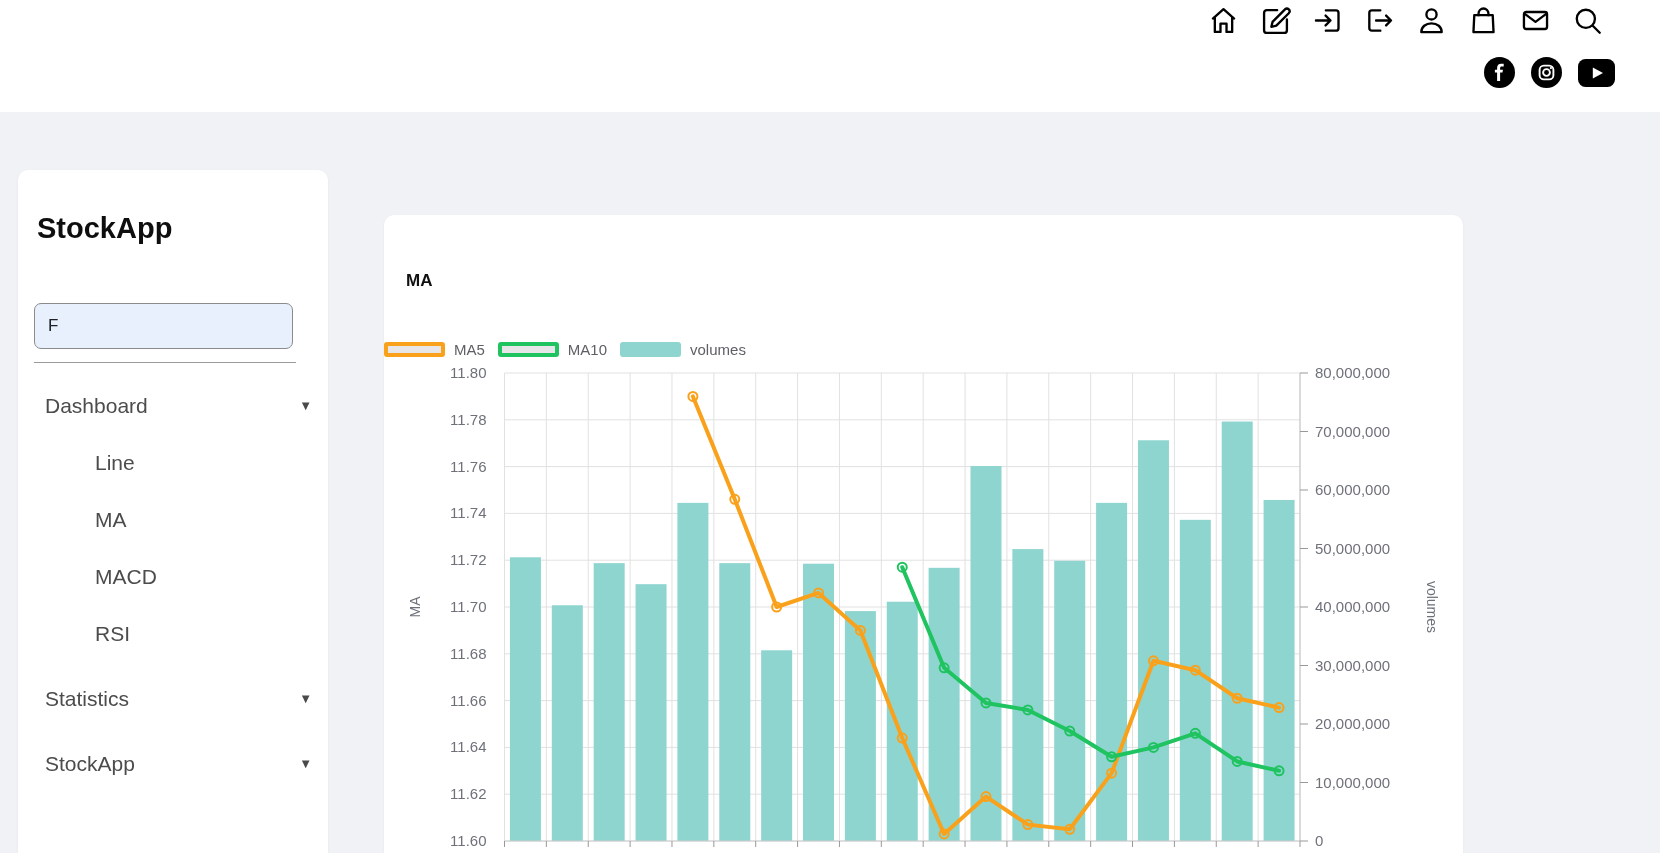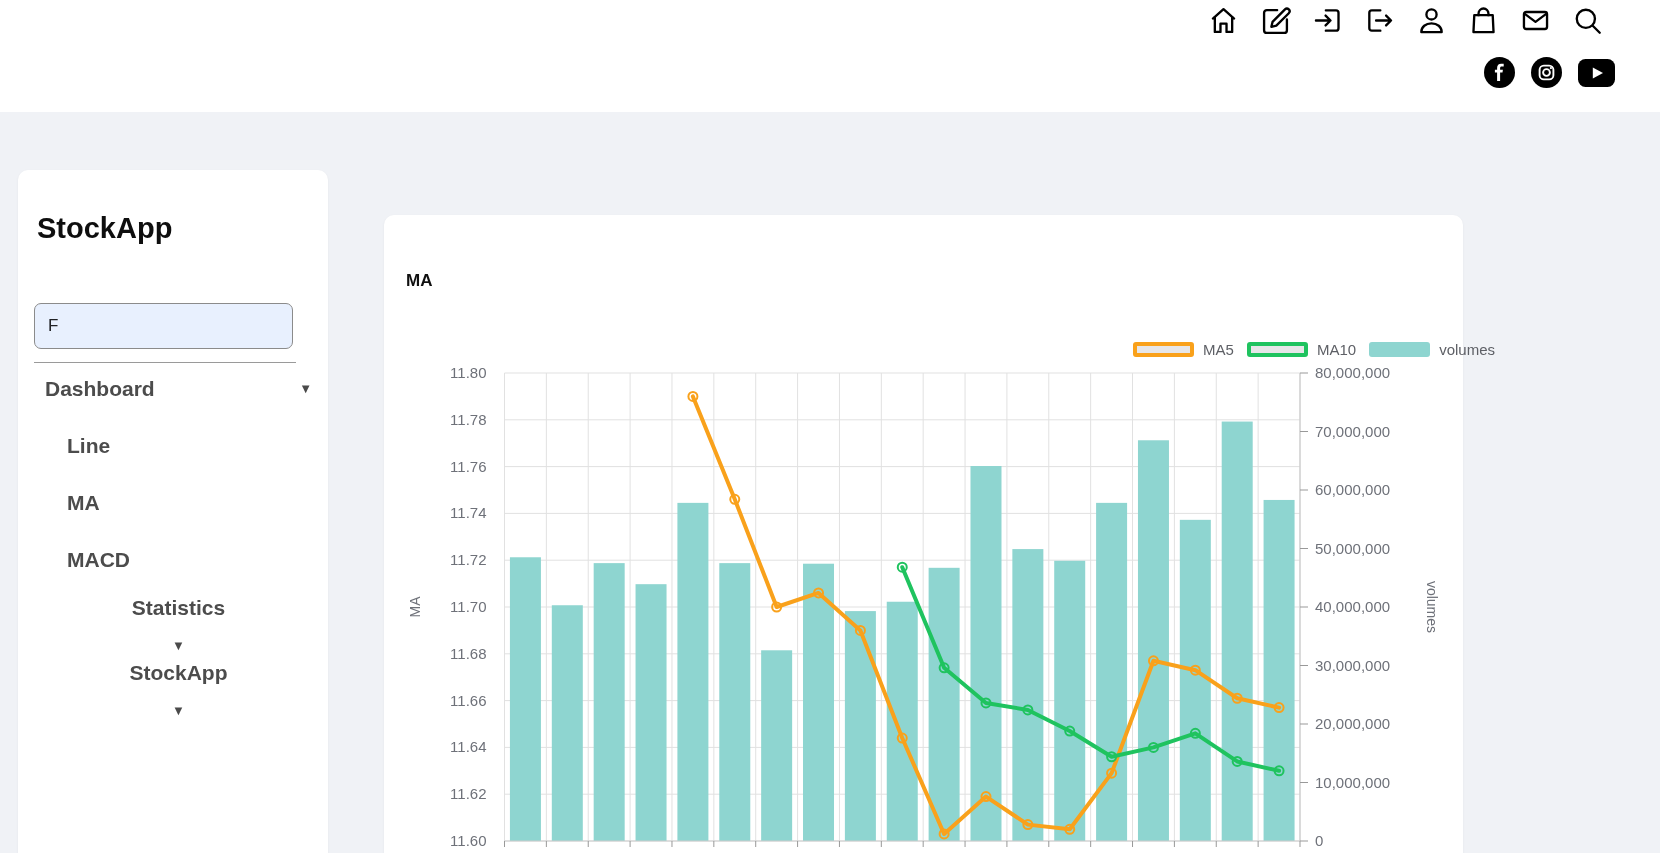--- a/index.html
+++ b/index.html
@@ -13,32 +13,32 @@
   .social-icons { position:absolute; top:57px; right:45px; display:flex; gap:16px; align-items:center; }
   .social-icon { cursor:pointer; display:flex; align-items:center; justify-content:center; }
 
   .sidebar-card { position:absolute; left:18px; top:170px; width:310px; height:720px;
     background:#ffffff; border-radius:10px; box-shadow:0 1px 3px rgba(0,0,0,0.05); }
   .app-title { position:absolute; left:19px; top:42px; font-size:29px; font-weight:bold; color:#0e0e0e; }
   .sidebar-input { position:absolute; left:16px; top:133px; width:259px; height:46px;
     background:#e8f0fe; border:1.6px solid #8b8b8b; border-radius:7px;
     font-family:"Liberation Sans",sans-serif; font-size:17px; color:#202124; padding:0 13px; outline:none; }
   .sidebar-divider { position:absolute; left:16px; top:192px; width:262px; border-top:1.4px solid #9a9a9a; }
-  .menu { position:absolute; left:0; top:190px; width:100%;font-weight:bold; }
+  .menu { position:absolute; left:0; top:207px; width:100%; }
   .menu-row { height:57px; display:flex; align-items:center; justify-content:space-between;
     padding:0 16px 0 27px; font-size:21px; color:#4c4c4c; cursor:pointer; }
-  .menu-row.sub { padding-left:49px; }
-  .menu-row.gap-before { margin-top:8px;flex-direction:column; }
+  .menu-row.sub { padding-left:77px; }
+  .menu-row.gap-before { margin-top:8px; }
   .menu-arrow { font-size:13px; color:#4a4a4a; }
 
   .chart-card { position:absolute; left:384px; top:215px; width:1079px; height:680px;
     background:#ffffff; border-radius:10px; box-shadow:0 1px 3px rgba(0,0,0,0.05); }
   .chart-title { position:absolute; left:22px; top:56px; font-size:17px; font-weight:bold; color:#101010; }
-  .legend { position:absolute; left:0; top:126px; width:100%; display:flex; justify-content:flex-end;
-    gap:13px; align-items:center;margin-left:32px; }
+  .legend { position:absolute; left:0; top:126px; width:100%; display:flex; justify-content:flex-start;
+    gap:13px; align-items:center; }
   .legend-item { display:flex; align-items:center; gap:9px; cursor:pointer; }
   .legend-label { font-size:15px; color:#5e6066; }
   .legend-swatch { width:61px; height:15px; border-radius:3px; }
   .chart-svg { position:absolute; left:0; top:0; }
 </style>
 </head>
 <body>
 
 <div class="header">
   <div class="nav-icons" id="nav-icons">
@@ -125,20 +125,23 @@
         <span class="menu-arrow">▼</span>
       </div>
       <div class="menu-row sub">
         <span>Line</span>
       </div>
       <div class="menu-row sub">
         <span>MA</span>
       </div>
       <div class="menu-row sub">
         <span>MACD</span>
+      </div>
+      <div class="menu-row sub">
+        <span>RSI</span>
       </div>
       <div class="menu-row gap-before">
         <span>Statistics</span>
         <span class="menu-arrow">▼</span>
       </div>
       <div class="menu-row gap-before">
         <span>StockApp</span>
         <span class="menu-arrow">▼</span>
       </div>
     </div>

